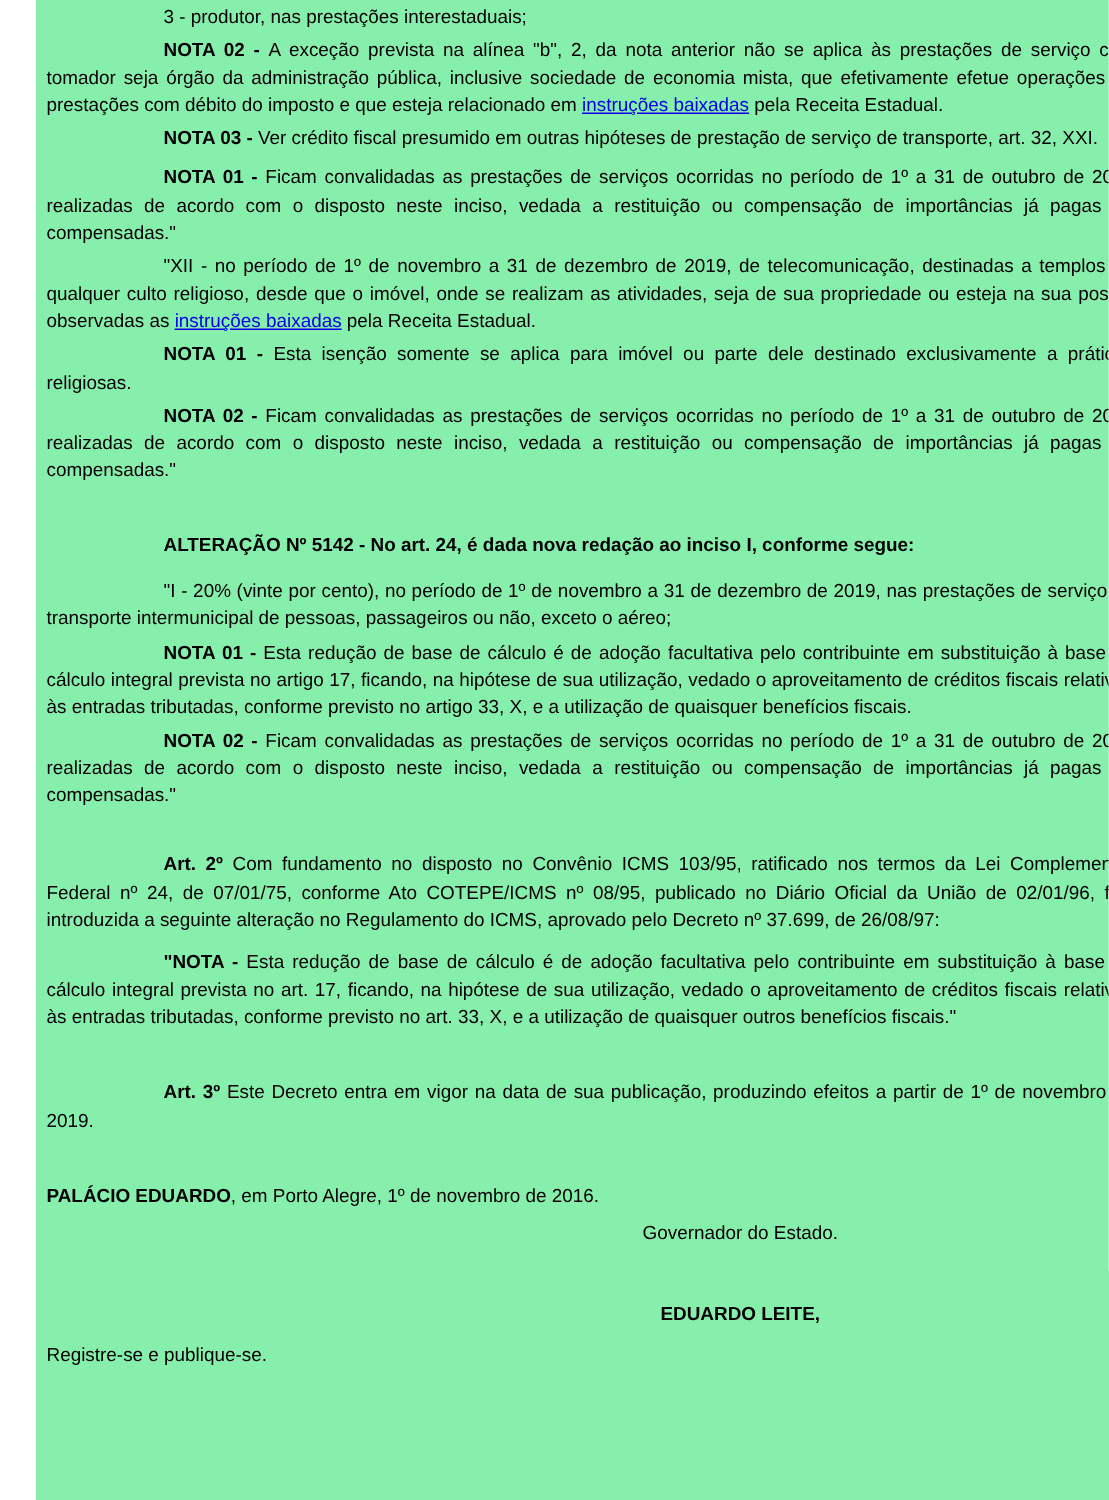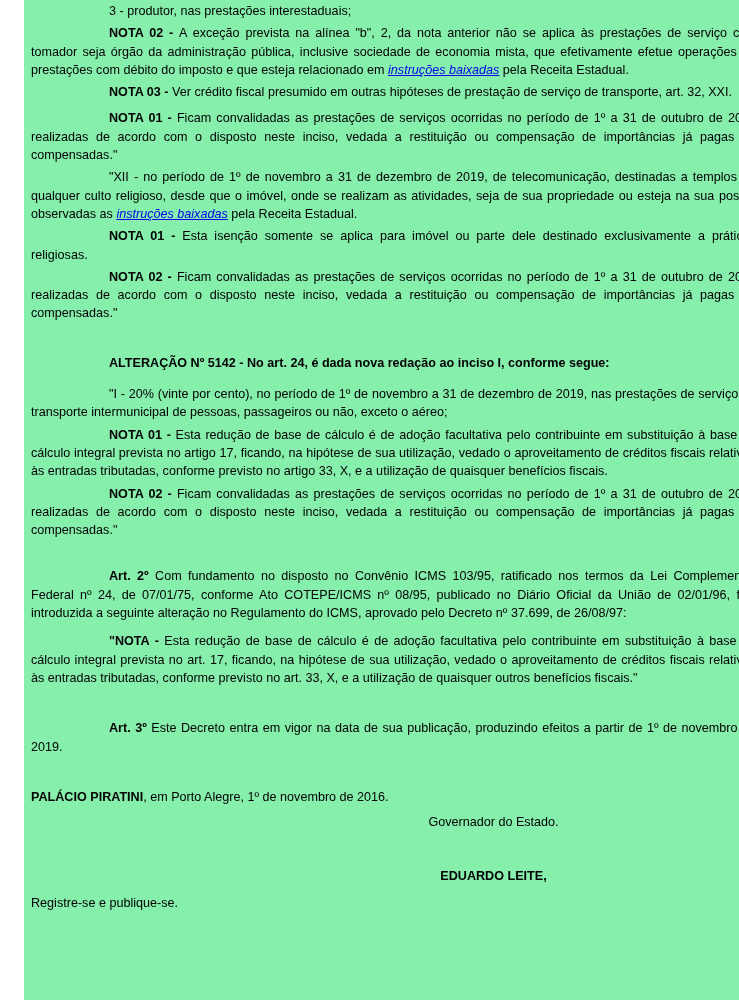--- a/index.html
+++ b/index.html
@@ -30,21 +30,20 @@
   p.signature {
     text-indent: 0;
     text-align: center;
     padding-left: 200px;
   }
   .page b { font-weight: bold; }
   .page a {
     color: #0000EE;
     text-decoration: underline;
     cursor: pointer;
-    font-style: italic;
   }
 </style>
 </head>
 <body>
 
 <div class="page">
   <div>
       <p class="indent" style="margin-top: 0px;"><span>3 - produtor, nas prestações interestaduais;</span></p>
       <p class="indent"><b>NOTA 02 - </b><span>A exceção prevista na alínea "b", 2, da nota anterior não se aplica às prestações de serviço cujo tomador seja órgão da administração pública, inclusive sociedade de economia mista, que efetivamente efetue operações ou prestações com débito do imposto e que esteja relacionado em </span><a href="#">instruções baixadas</a><span> pela Receita Estadual.</span></p>
       <p class="indent"><b>NOTA 03 - </b><span>Ver crédito fiscal presumido em outras hipóteses de prestação de serviço de transporte, art. 32, XXI.</span></p>
@@ -52,18 +51,18 @@
       <p class="indent"><span>"XII - no período de 1º de novembro a 31 de dezembro de 2019, de telecomunicação, destinadas a templos de qualquer culto religioso, desde que o imóvel, onde se realizam as atividades, seja de sua propriedade ou esteja na sua posse, observadas as </span><a href="#">instruções baixadas</a><span> pela Receita Estadual.</span></p>
       <p class="indent"><b>NOTA 01 - </b><span>Esta isenção somente se aplica para imóvel ou parte dele destinado exclusivamente a práticas religiosas.</span></p>
       <p class="indent"><b>NOTA 02 - </b><span>Ficam convalidadas as prestações de serviços ocorridas no período de 1º a 31 de outubro de 2019 realizadas de acordo com o disposto neste inciso, vedada a restituição ou compensação de importâncias já pagas ou compensadas."</span></p>
       <p class="indent" style="margin-top: 31px;"><b>ALTERAÇÃO Nº 5142 - No art. 24, é dada nova redação ao inciso I, conforme segue:</b></p>
       <p class="indent" style="margin-top: 13px;"><span>"I - 20% (vinte por cento), no período de 1º de novembro a 31 de dezembro de 2019, nas prestações de serviço de transporte intermunicipal de pessoas, passageiros ou não, exceto o aéreo;</span></p>
       <p class="indent"><b>NOTA 01 - </b><span>Esta redução de base de cálculo é de adoção facultativa pelo contribuinte em substituição à base de cálculo integral prevista no artigo 17, ficando, na hipótese de sua utilização, vedado o aproveitamento de créditos fiscais relativos às entradas tributadas, conforme previsto no artigo 33, X, e a utilização de quaisquer benefícios fiscais.</span></p>
       <p class="indent"><b>NOTA 02 - </b><span>Ficam convalidadas as prestações de serviços ocorridas no período de 1º a 31 de outubro de 2019 realizadas de acordo com o disposto neste inciso, vedada a restituição ou compensação de importâncias já pagas ou compensadas."</span></p>
       <p class="indent" style="margin-top: 28px;"><b>Art. 2º</b><span> Com fundamento no disposto no Convênio ICMS 103/95, ratificado nos termos da Lei Complementar Federal nº 24, de 07/01/75, conforme Ato COTEPE/ICMS nº 08/95, publicado no Diário Oficial da União de 02/01/96, fica introduzida a seguinte alteração no Regulamento do ICMS, aprovado pelo Decreto nº 37.699, de 26/08/97:</span></p>
       <p class="indent" style="margin-top: 10px;"><b>"NOTA - </b><span>Esta redução de base de cálculo é de adoção facultativa pelo contribuinte em substituição à base de cálculo integral prevista no art. 17, ficando, na hipótese de sua utilização, vedado o aproveitamento de créditos fiscais relativos às entradas tributadas, conforme previsto no art. 33, X, e a utilização de quaisquer outros benefícios fiscais."</span></p>
       <p class="indent" style="margin-top: 32px;"><b>Art. 3º</b><span> Este Decreto entra em vigor na data de sua publicação, produzindo efeitos a partir de 1º de novembro de 2019.</span></p>
-      <p class="flush" style="margin-top: 32px;"><b>PALÁCIO PIRATINI</b><span>, em Porto Alegre, 1º de novembro de 2016.</span></p>
+      <p class="flush" style="margin-top: 32px;"><b>PALÁCIO EDUARDO</b><span>, em Porto Alegre, 1º de novembro de 2016.</span></p>
       <p class="signature" style="margin-top: 7px;"><span>Governador do Estado.</span></p>
       <p class="signature" style="margin-top: 36px;"><b>EDUARDO LEITE,</b></p>
       <p class="flush" style="margin-top: 8px;"><span>Registre-se e publique-se.</span></p>
     </div>
 </div>
 
 </body></html>

